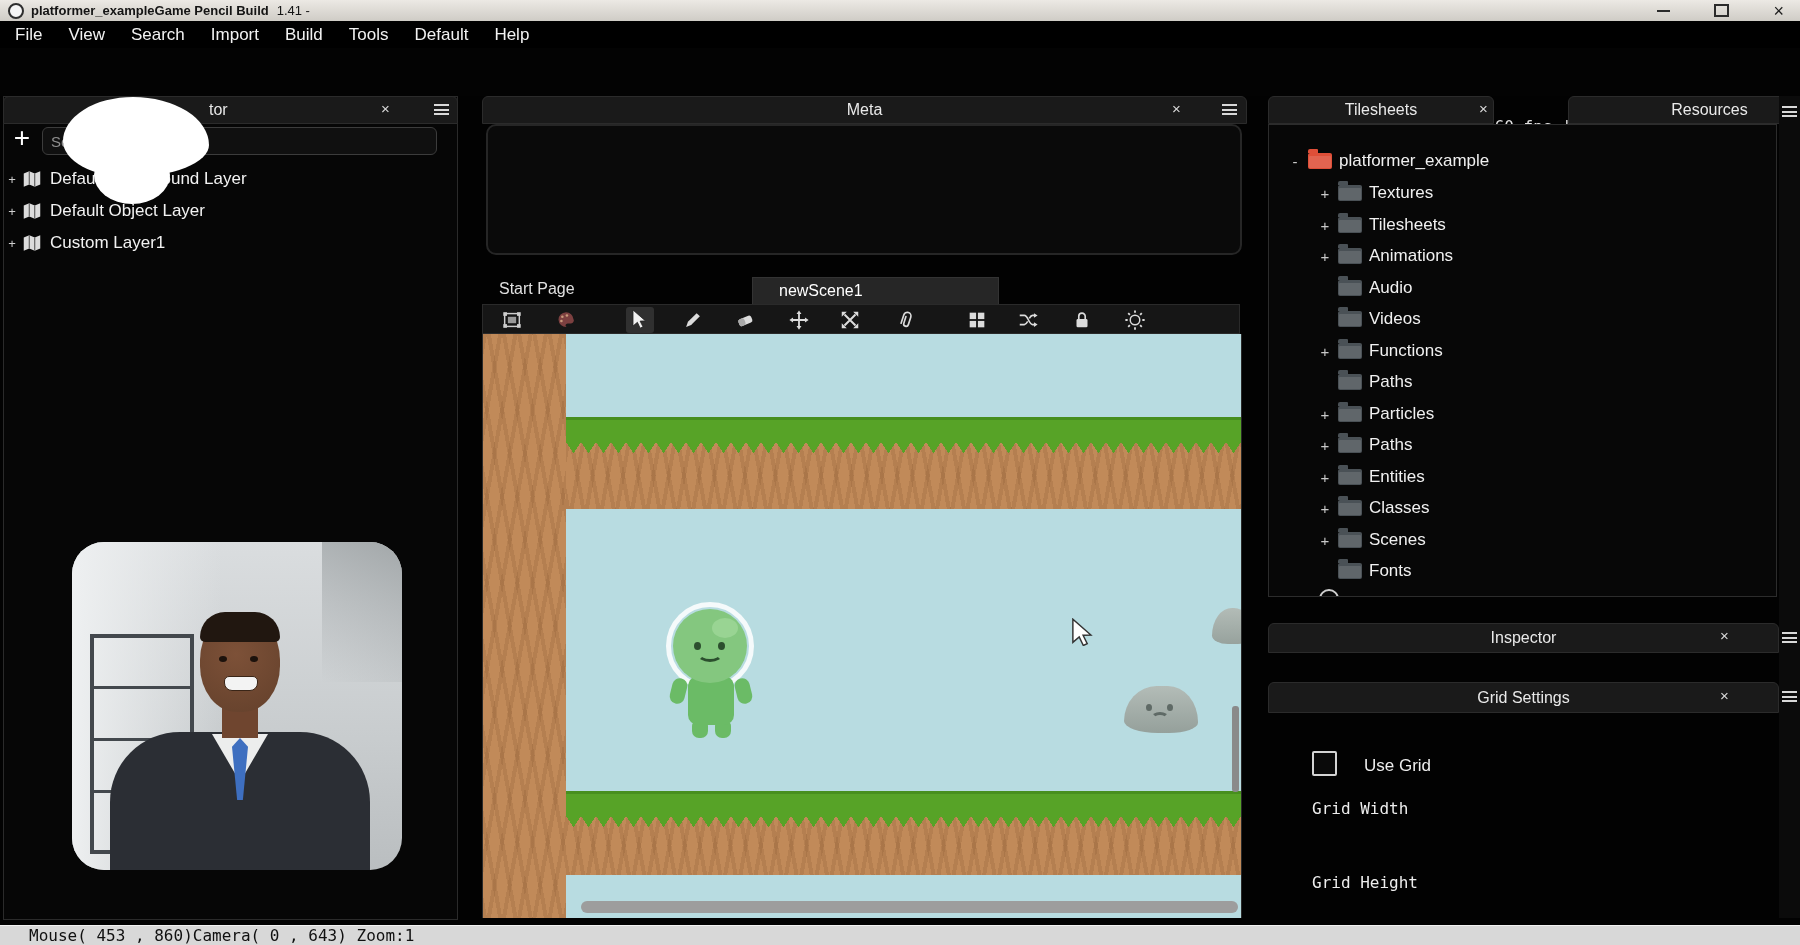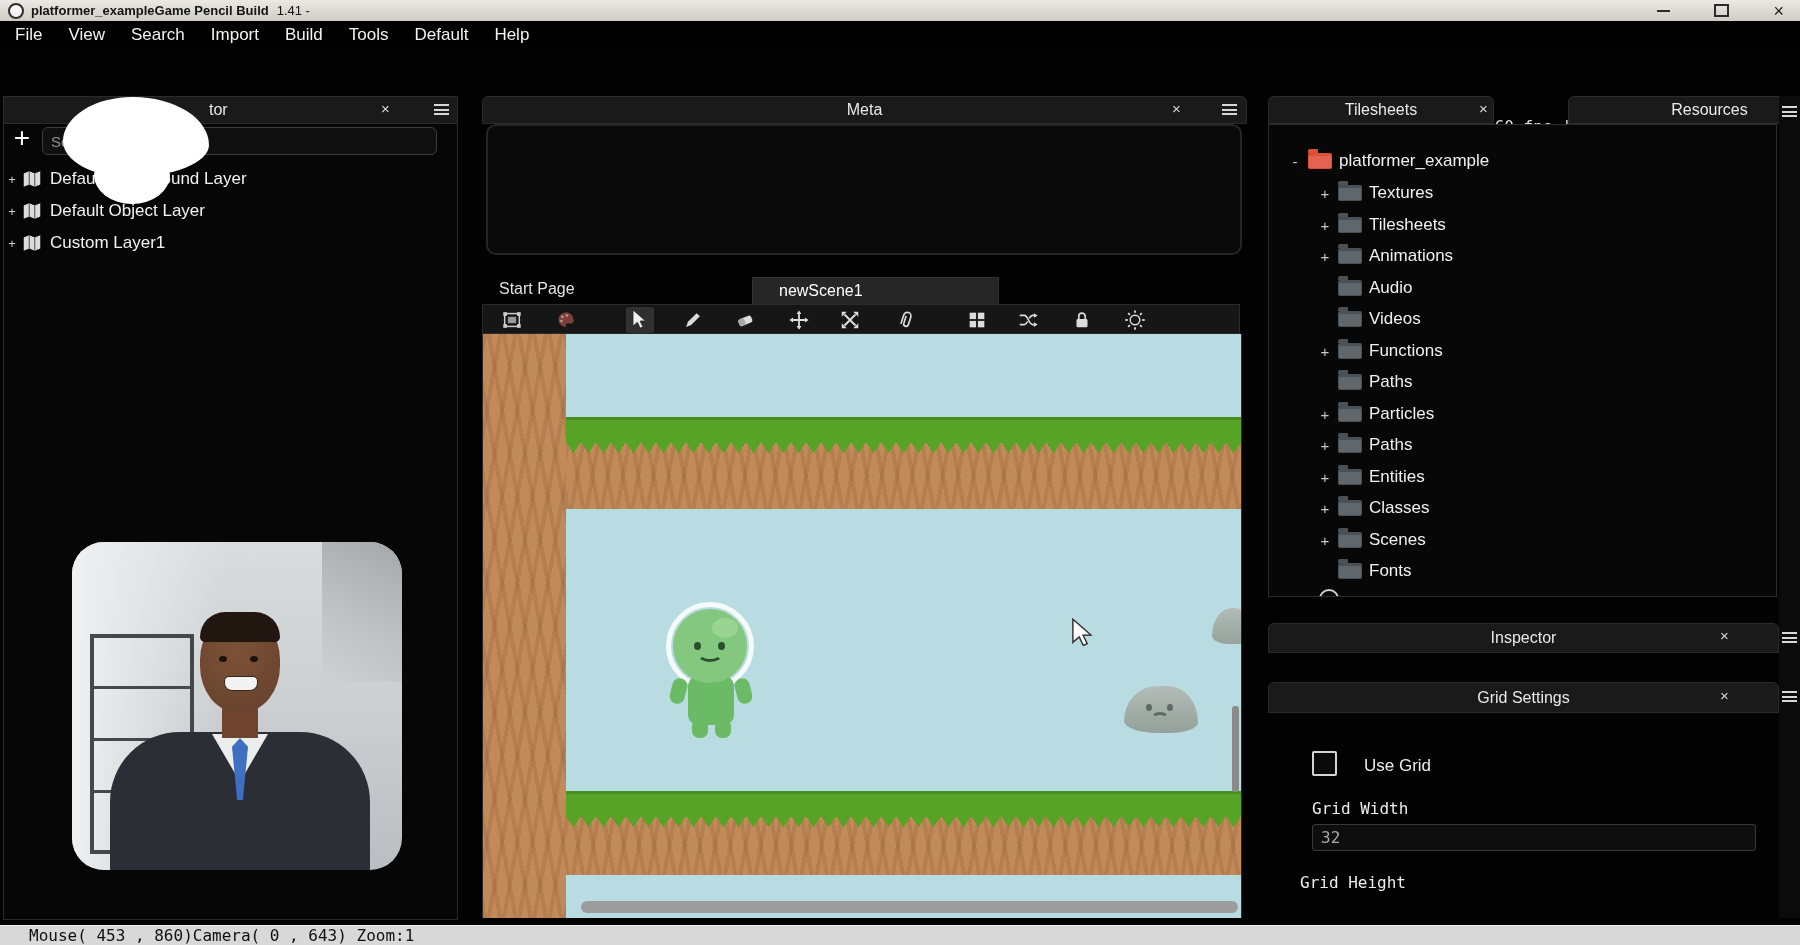--- a/index.html
+++ b/index.html
@@ -179,21 +179,21 @@
   .grid-header{left:1268px;top:682px;width:509px;height:29px;}
   .grid-close{left:1720px;position:absolute;top:687px;color:#d9d9d9;font-size:15px;}
   .grid-body{position:absolute;left:1268px;top:711px;width:509px;height:207px;overflow:hidden;color:#ededed;}
   .gb-checkbox{position:absolute;left:44px;top:40px;width:25px;height:25px;border:2px solid #d4d4d4;
     border-radius:2px;background:#0a0a0a;box-sizing:border-box;}
   .gb-usegrid{position:absolute;left:96px;top:45px;font-size:17px;}
   .gb-wlabel{position:absolute;left:44px;top:88px;font-size:16px;}
   .gb-winput{position:absolute;left:44px;top:113px;width:444px;height:27px;background:#0e0e0e;
     border:1px solid #3a3a3a;border-radius:3px;color:#a9a9a9;font-size:16px;
     font-family:"DejaVu Sans Mono",monospace;padding:0 8px;outline:none;box-sizing:border-box;}
-  .gb-hlabel{position:absolute;left:32px;top:162px;font-size:16px;}
+  .gb-hlabel{position:absolute;left:44px;top:162px;font-size:16px;}
 
   .right-col{position:absolute;left:1779px;top:96px;width:21px;height:822px;background:#0b0b0b;}
   .rc-burger{position:absolute;left:3px;}
 
   
   .statusbar{position:absolute;left:0;top:925px;width:1800px;height:20px;background:#d8d8d8;
     border-top:1px solid #f2f2f2;color:#101010;font-size:16px;display:flex;align-items:center;
     padding-left:29px;box-sizing:border-box;}
 </style>
 </head>
@@ -571,21 +571,20 @@
 
 <div class="phead grid-header">
   <span>Grid Settings</span>
 </div>
 <span class="grid-close">×</span>
 
 <div class="grid-body">
   <span class="gb-checkbox"></span>
   <span class="gb-usegrid">Use Grid</span>
   <span class="gb-wlabel mono">Grid Width</span>
-  <input class="gb-winput" type="text" value="32" style="">
   <span class="gb-hlabel mono">Grid Height</span>
 </div>
 
 <div class="right-col">
   <span class="burger rc-burger" style="top:10px;"></span>
   <span class="burger rc-burger" style="top:536px;"></span>
   <span class="burger rc-burger" style="top:595px;"></span>
 </div>
 
 <div class="statusbar mono">

